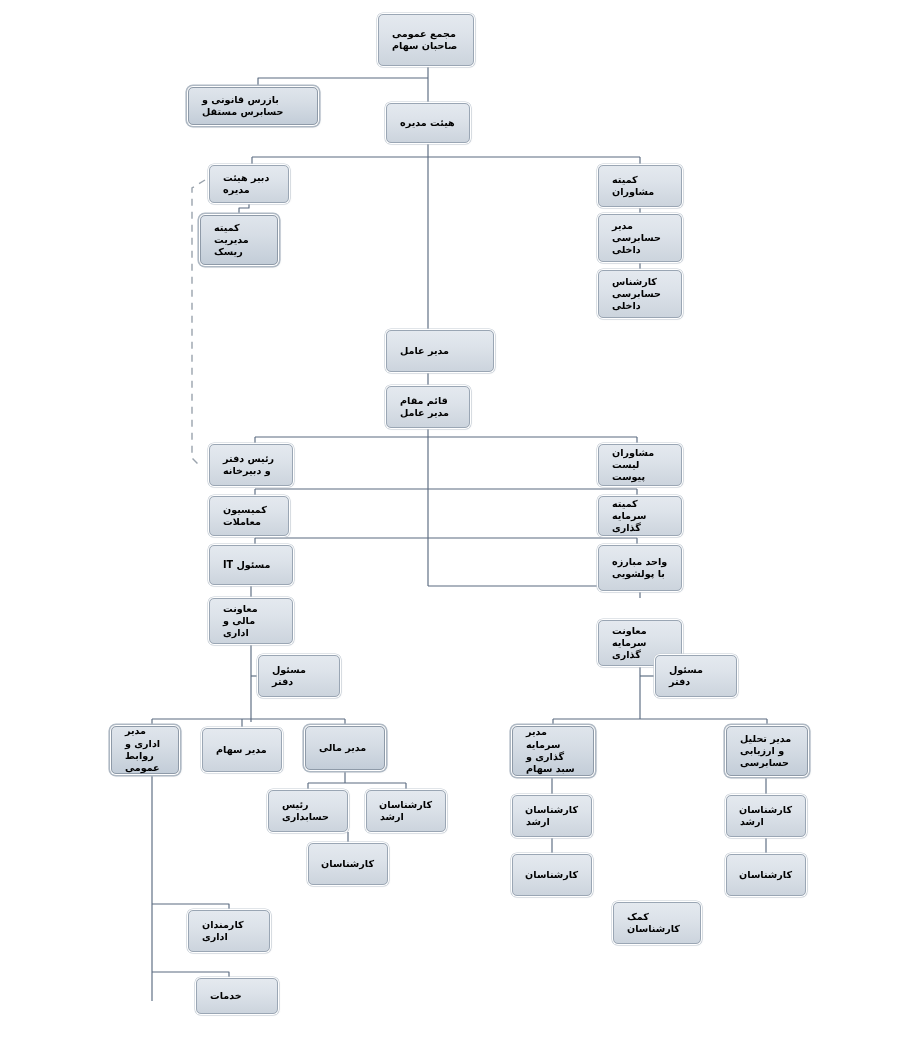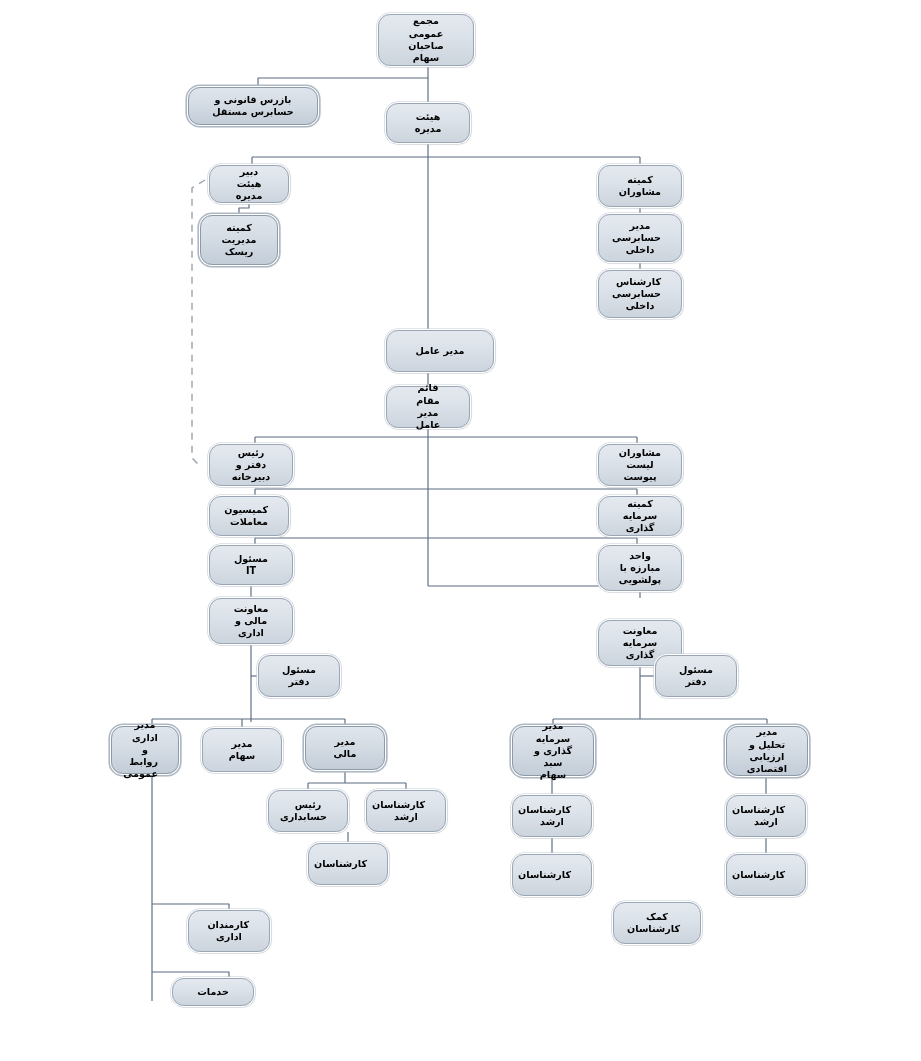--- a/index.html
+++ b/index.html
@@ -14,29 +14,29 @@
     background:#ffffff;
   }
   #edges{
     position:absolute;left:0;top:0;width:921px;height:1061px;
     pointer-events:none;
   }
   .node{
     position:absolute;
     box-sizing:border-box;
     display:flex;align-items:center;justify-content:center;
-    text-align:center;
-    border-radius:12px;
+    text-align:left;
+    border-radius:5px;
     border:1px solid #9aa6b4;
     background:linear-gradient(180deg,#e4e9ef 0%,#dde3ea 38%,#ccd4dd 100%);
     color:#000000;
     font-weight:bold;
     font-size:9.6px;
     line-height:1.28;
-    padding:2px 20px;
+    padding:2px 13px;
     direction:rtl;
     z-index:3;
     box-shadow:
       0 0 0 1px #ffffff,
       0 0 0 2px #b9c2cc,
       1px 1px 2px rgba(90,100,112,0.30);
   }
   .node.emph{
     border:1.6px solid #8e9aa8;
     background:linear-gradient(180deg,#dfe5ec 0%,#d6dde5 40%,#c3cdd8 100%);
@@ -203,21 +203,21 @@
       <div class="node plain" style="left: 202px; top: 728px; width: 80px; height: 44px;">
         <span>مدیر سهام</span>
       </div>
       <div class="node emph" style="left: 305px; top: 726px; width: 80px; height: 44px;">
         <span>مدیر مالی</span>
       </div>
       <div class="node emph" style="left: 512px; top: 726px; width: 82px; height: 50px;">
         <span>مدیر سرمایه گذاری و سبد سهام</span>
       </div>
       <div class="node emph" style="left: 726px; top: 726px; width: 82px; height: 50px;">
-        <span>مدیر تحلیل و ارزیابی اقتصادی</span>
+        <span>مدیر تحلیل و ارزیابی حسابرسی</span>
       </div>
       <div class="node plain" style="left: 268px; top: 790px; width: 80px; height: 42px;">
         <span>رئیس حسابداری</span>
       </div>
       <div class="node plain" style="left: 366px; top: 790px; width: 80px; height: 42px;">
         <span>کارشناسان ارشد</span>
       </div>
       <div class="node plain" style="left: 308px; top: 843px; width: 80px; height: 42px;">
         <span>کارشناسان</span>
       </div>
@@ -232,18 +232,18 @@
       </div>
       <div class="node plain" style="left: 726px; top: 854px; width: 80px; height: 42px;">
         <span>کارشناسان</span>
       </div>
       <div class="node plain" style="left: 613px; top: 902px; width: 88px; height: 42px;">
         <span>کمک کارشناسان</span>
       </div>
       <div class="node plain" style="left: 188px; top: 910px; width: 82px; height: 42px;">
         <span>کارمندان اداری</span>
       </div>
-      <div class="node plain" style="left: 172px; top: 978px; width: 82px; height: 28px;">
+      <div class="node plain" style="left: 196px; top: 978px; width: 82px; height: 36px;">
         <span>خدمات</span>
       </div>
     </div>
 
 </div>
 
 </body></html>

